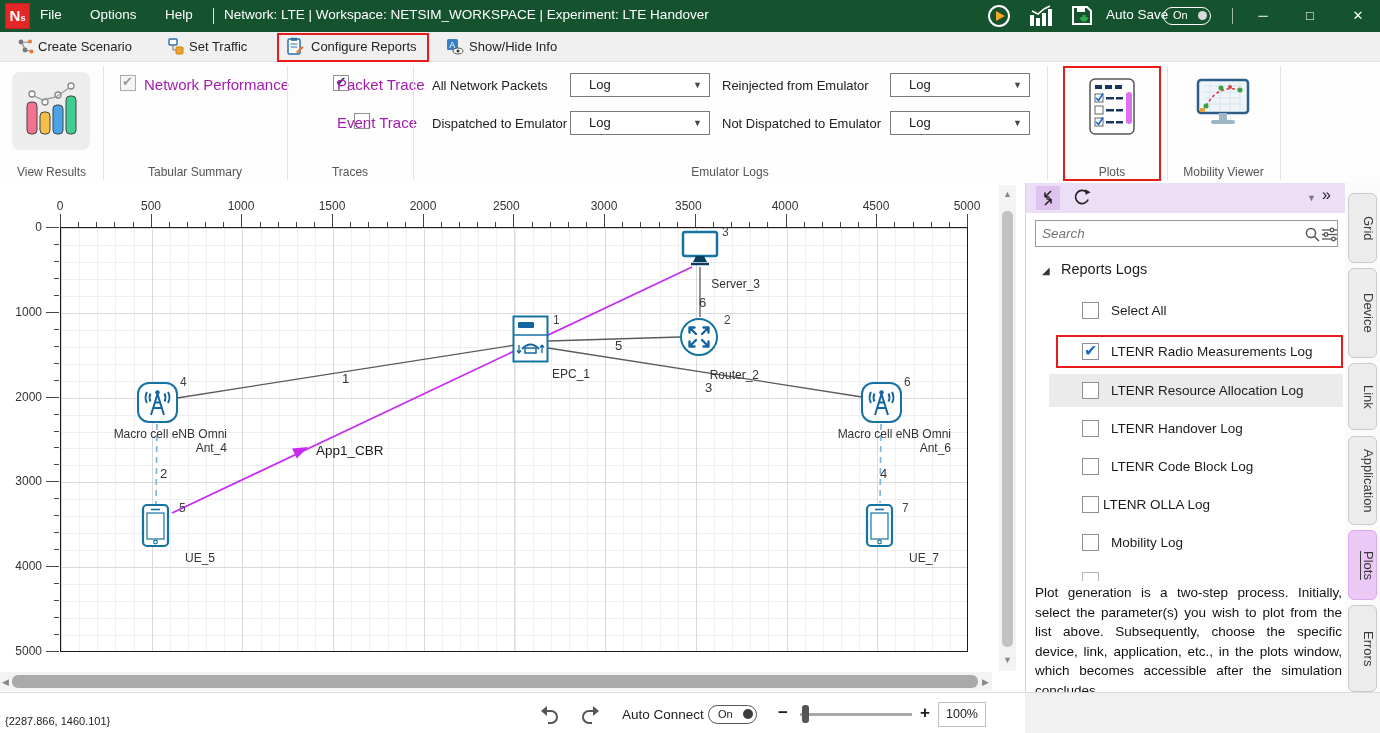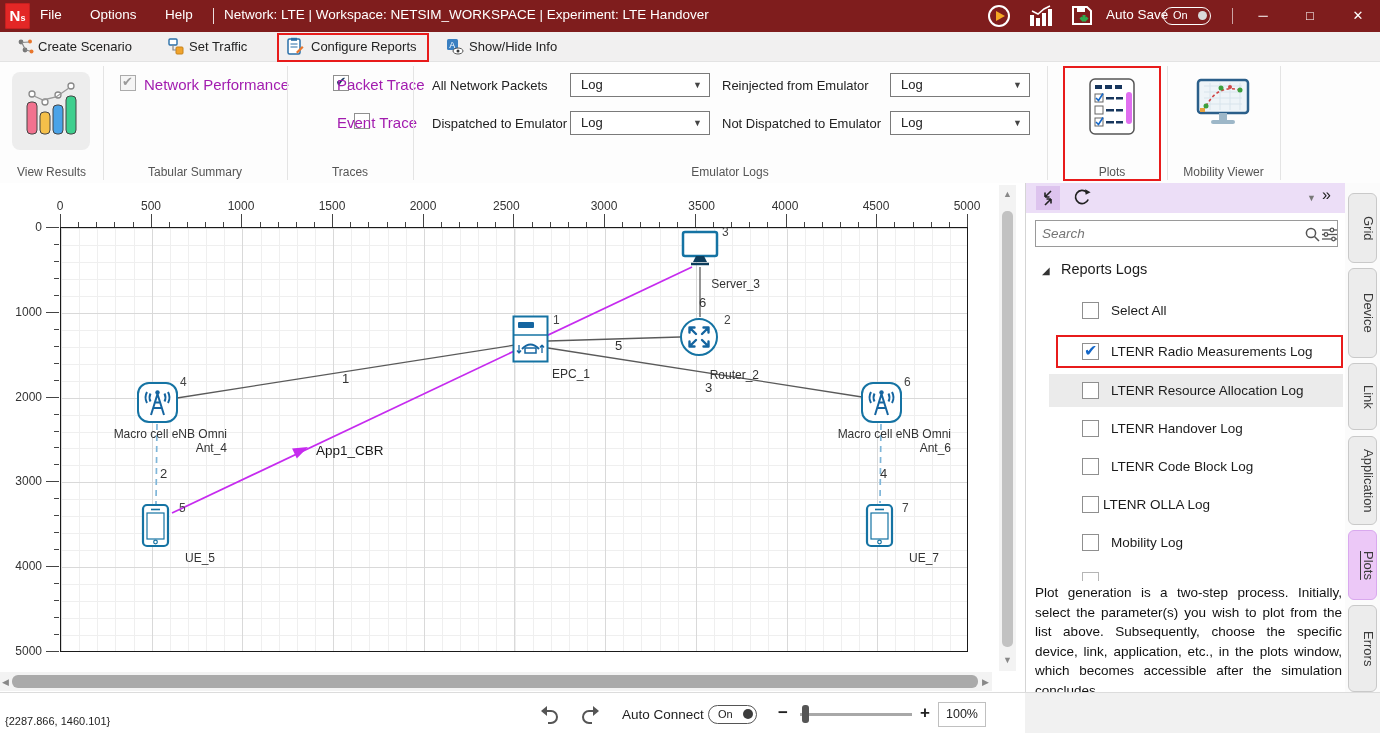--- a/index.html
+++ b/index.html
@@ -1,20 +1,20 @@
 <!DOCTYPE html>
 <html><head>
 <meta charset="utf-8">
 <style>
   * { margin:0; padding:0; box-sizing:border-box; }
   html,body { width:1380px; height:733px; overflow:hidden; font-family:"Liberation Sans",sans-serif; background:#fff; }
   .abs { position:absolute; }
 
   
-  #titlebar { position:absolute; left:0; top:0; width:1380px; height:32px; background:#7f1d1d; color:#fff; }
+  #titlebar { position:absolute; left:0; top:0; width:1380px; height:32px; background:#14532d; color:#fff; }
   .menu-item { position:absolute; top:7px; font-size:13.5px; color:#fff; cursor:default; }
   #logo { position:absolute; left:5px; top:3px; width:25px; height:26px; background:#e32726; border-radius:2px; color:#fff; font-weight:bold; text-align:center; line-height:26px; font-size:15px; box-shadow:0 0 0 1px #c51f1f inset; }
   .tb-sep { position:absolute; top:8px; width:1px; height:16px; background:rgba(255,255,255,.85); }
   .winbtn { position:absolute; top:0; width:40px; height:32px; color:#fff; text-align:center; line-height:32px; font-size:13px; }
   #autosave-pill { position:absolute; left:1163px; top:7px; width:48px; height:18px; border:1.5px solid #fff; border-radius:10px; color:#fff; font-size:11px; line-height:15px; padding-left:9px; }
   #autosave-pill .dot { position:absolute; right:3px; top:3px; width:9px; height:9px; border-radius:50%; background:#d9d9d9; }
 
   
   #quickbar { position:absolute; left:0; top:32px; width:1380px; height:30px; background:#f1f0f0; border-bottom:1px solid #e3e3e3; }
   .qb-label { position:absolute; top:7px; font-size:13px; color:#222; }
@@ -22,21 +22,21 @@
 
   
   #ribbon { position:absolute; left:0; top:62px; width:1380px; height:121px; background:#fdfdfd; }
   .rib-div { position:absolute; top:4px; width:1px; height:114px; background:#e4e4e4; }
   .group-label { position:absolute; top:103px; font-size:12px; color:#555; text-align:center; }
   .cb { width:16px; height:16px; border:1px solid #8f8f8f; background:#fff; display:inline-block; position:relative; }
   .cb.chk-dark::after { content:"\2714"; position:absolute; left:1px; top:-2px; font-size:13px; color:#17365d; }
   .cb.chk-gray { background:#f5f5f5; border-color:#ababab; }
   .cb.chk-gray::after { content:"\2714"; position:absolute; left:1px; top:-2px; font-size:13px; color:#9a9a9a; }
   .rib-cb-label { font-size:15px; color:#a21caf; }
-  .dd { position:absolute; width:140px; height:24px; border:1px solid #7a7a7a; background:#fff; font-size:13px; color:#222; line-height:22px; padding-left:10px; }
+  .dd { position:absolute; width:140px; height:24px; border:1px solid #7a7a7a; background:#fff; font-size:13px; color:#222; line-height:22px; padding-left:18px; }
   .dd .caret { position:absolute; right:7px; top:0; font-size:9px; color:#444; }
   .emul-label { position:absolute; font-size:13px; color:#222; }
 
   
   #workspace { position:absolute; left:0; top:183px; width:1025px; height:509px; background:#fff; }
   .ruler-num { position:absolute; font-size:12px; color:#333; }
   #canvas-rect { position:absolute; left:60px; top:44px; width:908px; height:425px; border:1.5px solid #1a1a1a; background-image:
       repeating-linear-gradient(to right,  #d9d9d9 0 1px, transparent 1px 90.7px),
       repeating-linear-gradient(to bottom, #d9d9d9 0 1px, transparent 1px 84.8px),
       repeating-linear-gradient(to right,  #efefef 0 1px, transparent 1px 18.14px),
@@ -263,21 +263,21 @@
 
 <div id="workspace">
 
   <span class="ruler-num" style="left:40px;top:16px;width:40px;text-align:center">0</span>
   <span class="ruler-num" style="left:131px;top:16px;width:40px;text-align:center">500</span>
   <span class="ruler-num" style="left:221px;top:16px;width:40px;text-align:center">1000</span>
   <span class="ruler-num" style="left:312px;top:16px;width:40px;text-align:center">1500</span>
   <span class="ruler-num" style="left:403px;top:16px;width:40px;text-align:center">2000</span>
   <span class="ruler-num" style="left:493px;top:16px;width:40px;text-align:left">2500</span>
   <span class="ruler-num" style="left:584px;top:16px;width:40px;text-align:center">3000</span>
-  <span class="ruler-num" style="left:675px;top:16px;width:40px;text-align:right">3500</span>
+  <span class="ruler-num" style="left:675px;top:16px;width:40px;text-align:left">3500</span>
   <span class="ruler-num" style="left:765px;top:16px;width:40px;text-align:center">4000</span>
   <span class="ruler-num" style="left:856px;top:16px;width:40px;text-align:center">4500</span>
   <span class="ruler-num" style="left:947px;top:16px;width:40px;text-align:center">5000</span>
   <div class="tick-top-minor"></div>
   <div class="tick-top-major"></div>
   <span class="ruler-num" style="left:2px;top:37px;width:40px;text-align:right">0</span>
   <span class="ruler-num" style="left:2px;top:122px;width:40px;text-align:right">1000</span>
   <span class="ruler-num" style="left:2px;top:207px;width:40px;text-align:right">2000</span>
   <span class="ruler-num" style="left:2px;top:291px;width:40px;text-align:right">3000</span>
   <span class="ruler-num" style="left:2px;top:376px;width:40px;text-align:right">4000</span>

